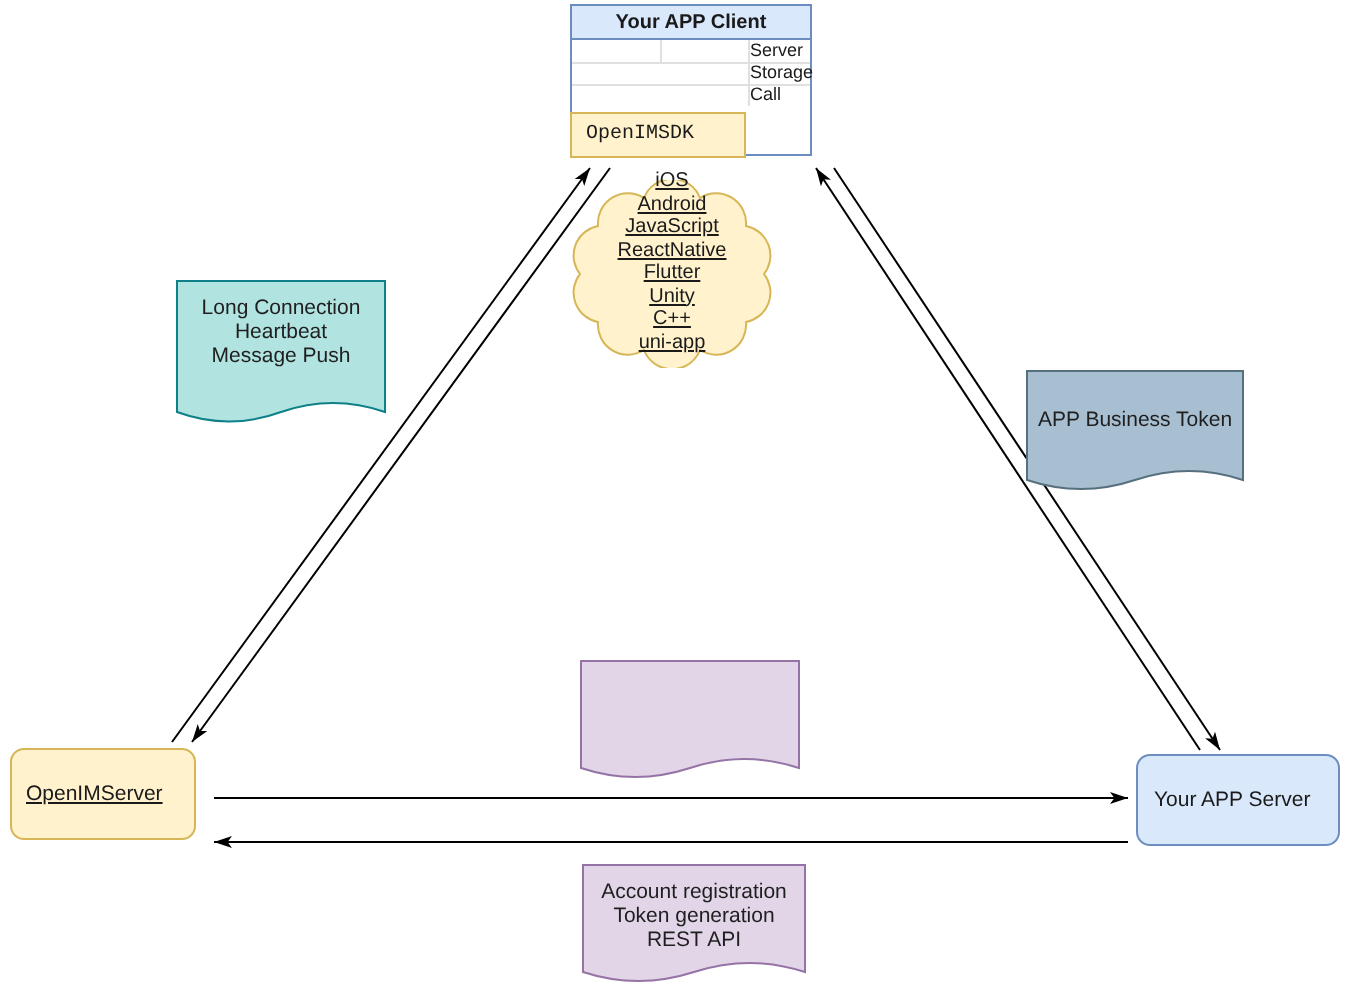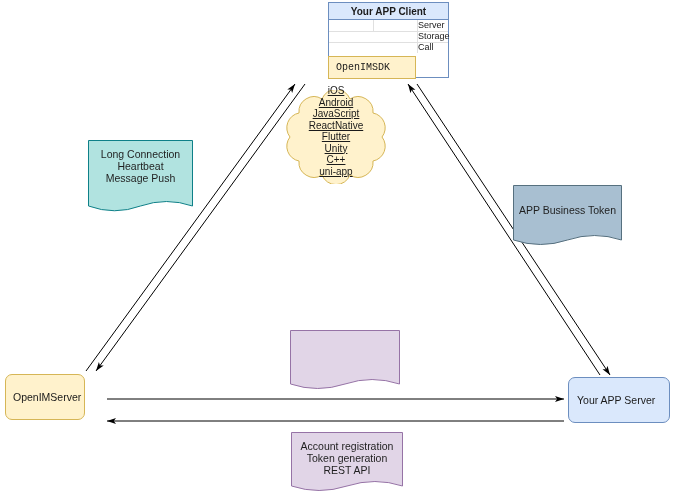--- a/index.html
+++ b/index.html
@@ -2,21 +2,21 @@
 <html style="--blue-fill: #dae8fc; --blue-stroke: #6c8ebf; --yellow-fill: #fff2cc; --yellow-stroke: #d6b656; --teal-fill: #b1e3e0; --teal-stroke: #0e8088; --gray-fill: #a8bfd1; --gray-stroke: #56707f; --purple-fill: #e1d5e7; --purple-stroke: #9673a6;"><head>
 <meta charset="utf-8">
 <style>
   html,body{margin:0;padding:0;background:#ffffff;}
   .canvas{position:relative;width:675px;height:500px;background:#fff;font-family:"Liberation Sans",sans-serif;color:#1a1a1a;overflow:hidden;}
   .connectors{position:absolute;left:0;top:0;z-index:1;}
   .connectors line{stroke:#000;stroke-width:1;}
   .node{position:absolute;box-sizing:border-box;}
 
   
-  .client-box{left:285px;top:2px;width:121px;height:76px;border:1px solid var(--blue-stroke);background:#fff;z-index:2;margin-left:43px;}
+  .client-box{left:285px;top:2px;width:121px;height:76px;border:1px solid var(--blue-stroke);background:#fff;z-index:2;}
   .client-header{height:16px;background:var(--blue-fill);border-bottom:1px solid var(--blue-stroke);font-size:10px;font-weight:bold;display:flex;align-items:center;justify-content:center;}
   .client-body{position:relative;height:58px;}
   .hline{position:absolute;left:0;right:0;height:0;border-top:1px solid #e0e0e0;}
   .vline{position:absolute;width:0;border-left:1px solid #e0e0e0;}
   .client-row{position:absolute;left:89px;width:30px;height:11px;line-height:11px;font-size:9px;}
   .sdk-box{position:absolute;left:-1px;top:36px;width:88px;height:23px;box-sizing:border-box;background:var(--yellow-fill);border:1px solid var(--yellow-stroke);font-size:10px;line-height:21px;padding-left:7px;font-family:Liberation Mono, monospace;}
 
   
   .cloud-wrap{left:284px;top:90px;width:104px;height:94px;z-index:2;}
   .cloud-wrap svg{position:absolute;left:0;top:0;}
@@ -26,21 +26,21 @@
   
   .note{position:absolute;z-index:2;text-decoration:underline;}
   .note svg{position:absolute;left:0;top:0;}
   .note-text{position:absolute;left:0;right:0;text-align:center;font-size:10.5px;line-height:12px;white-space:pre-line;color:#1f1f1f;}
   .shape-teal{fill:var(--teal-fill);stroke:var(--teal-stroke);stroke-width:1;}
   .shape-gray{fill:var(--gray-fill);stroke:var(--gray-stroke);stroke-width:1;}
   .shape-purple{fill:var(--purple-fill);stroke:var(--purple-stroke);stroke-width:1;}
 
   
   .server-box{height:46px;border-radius:7px;font-size:10.5px;display:flex;align-items:center;z-index:2;}
-  .openim-server{left:5px;top:374px;width:80px;background:var(--yellow-fill);border:1px solid var(--yellow-stroke);padding-left:7px;}
+  .openim-server{left:5px;top:374px;width:93px;background:var(--yellow-fill);border:1px solid var(--yellow-stroke);padding-left:7px;text-decoration:underline;}
   .app-server{left:568px;top:377px;width:102px;background:var(--blue-fill);border:1px solid var(--blue-stroke);padding-left:8px;}
 </style>
 </head>
 <body>
 
 <div class="canvas">
 
   <svg class="connectors" width="675" height="500" viewBox="0 0 675 500">
     <defs>
       <marker id="arrow" markerUnits="userSpaceOnUse" markerWidth="10" markerHeight="8" refX="9" refY="3" orient="auto">

